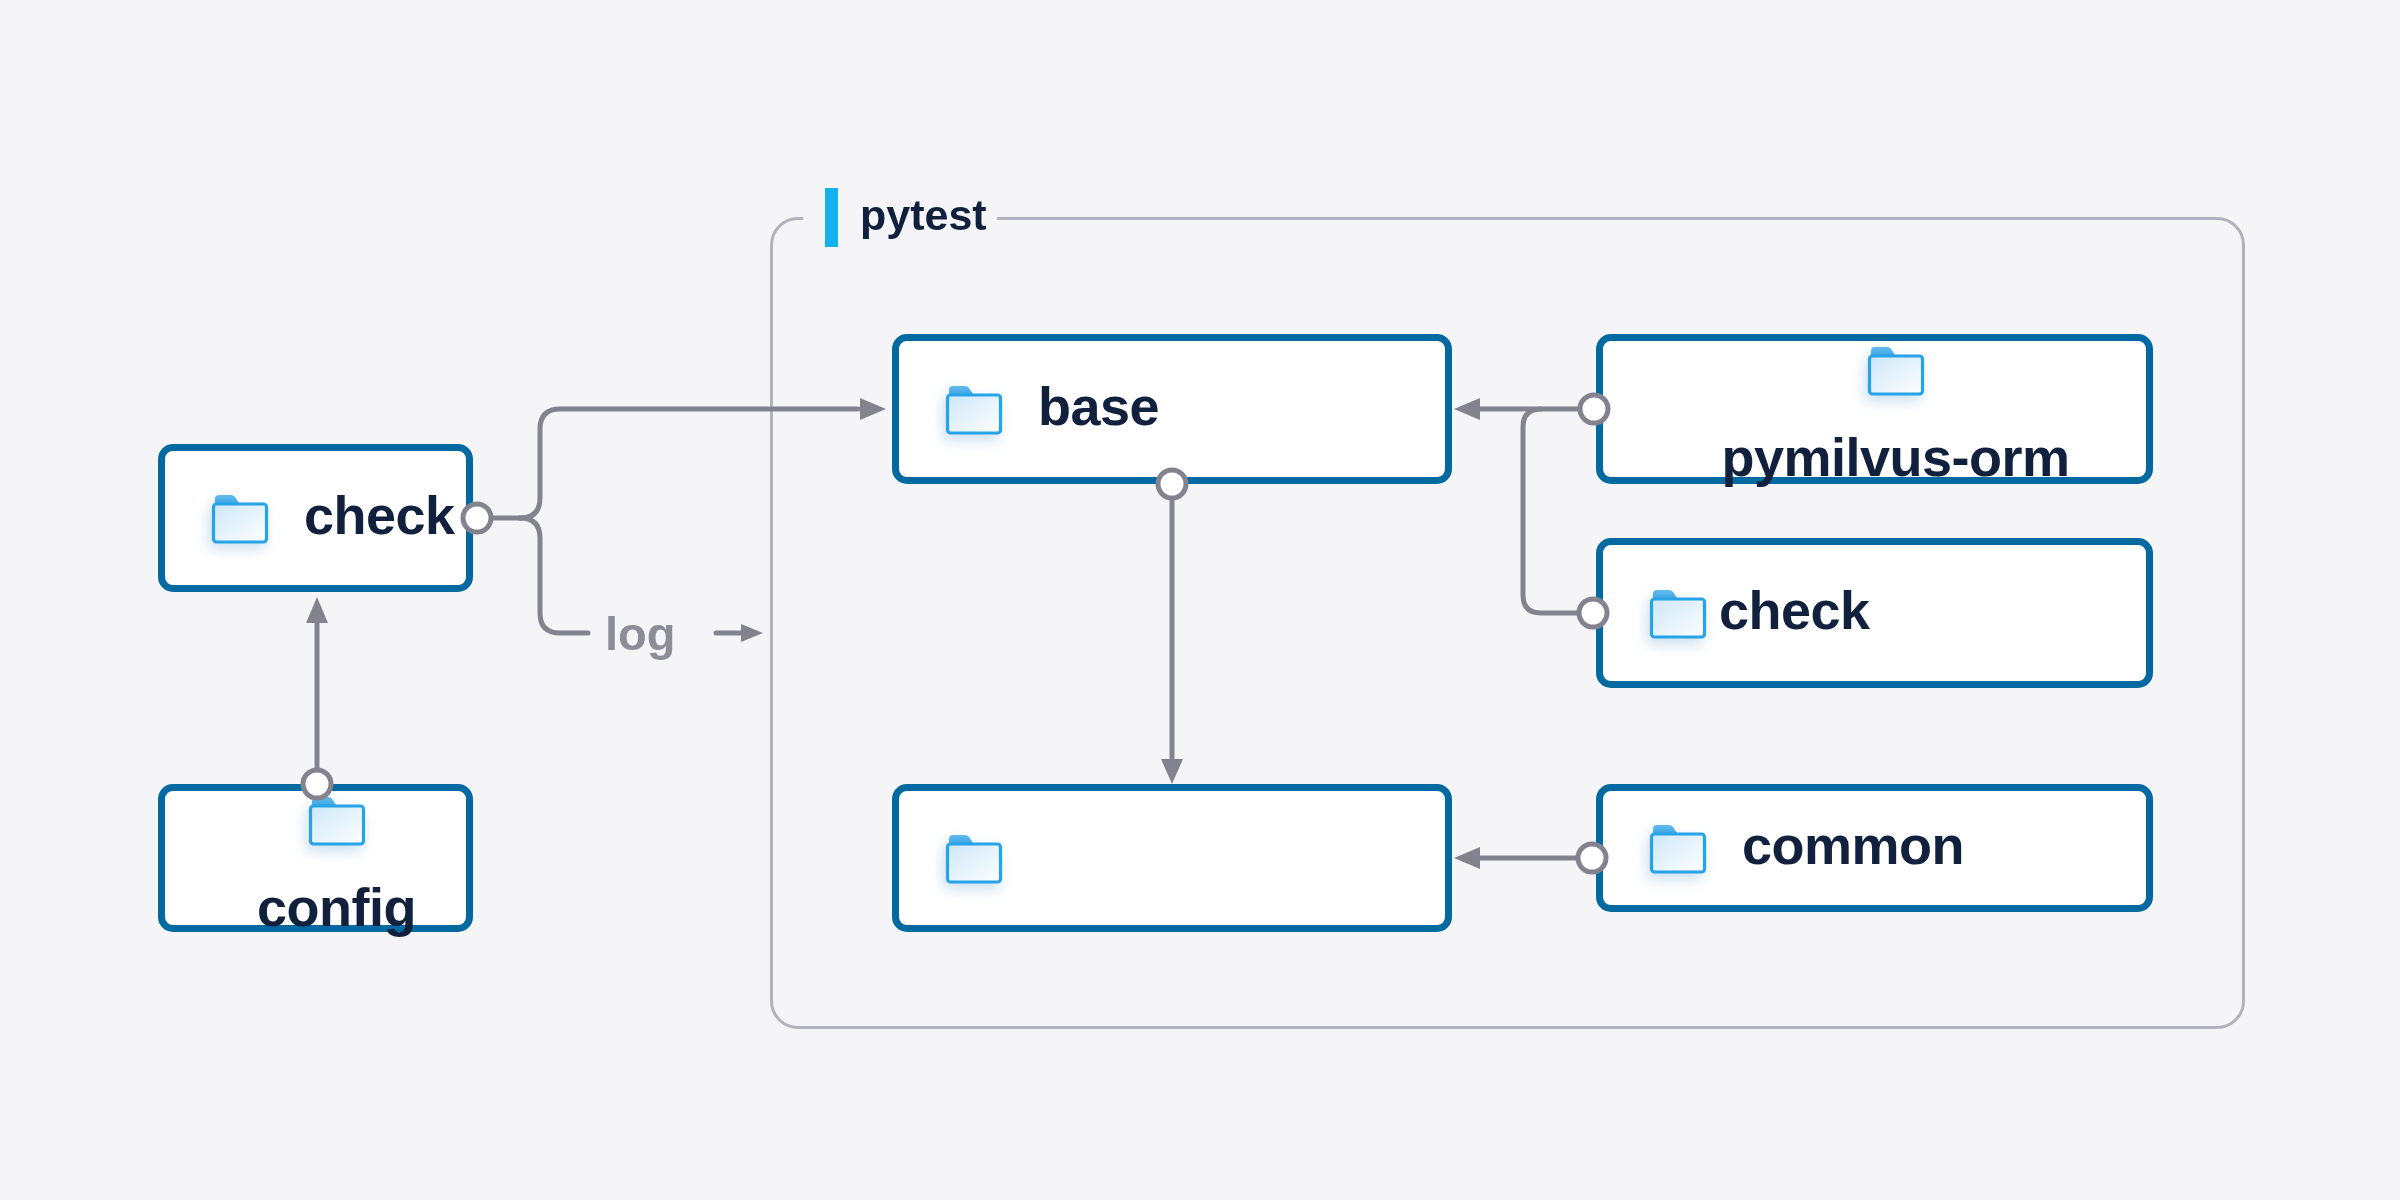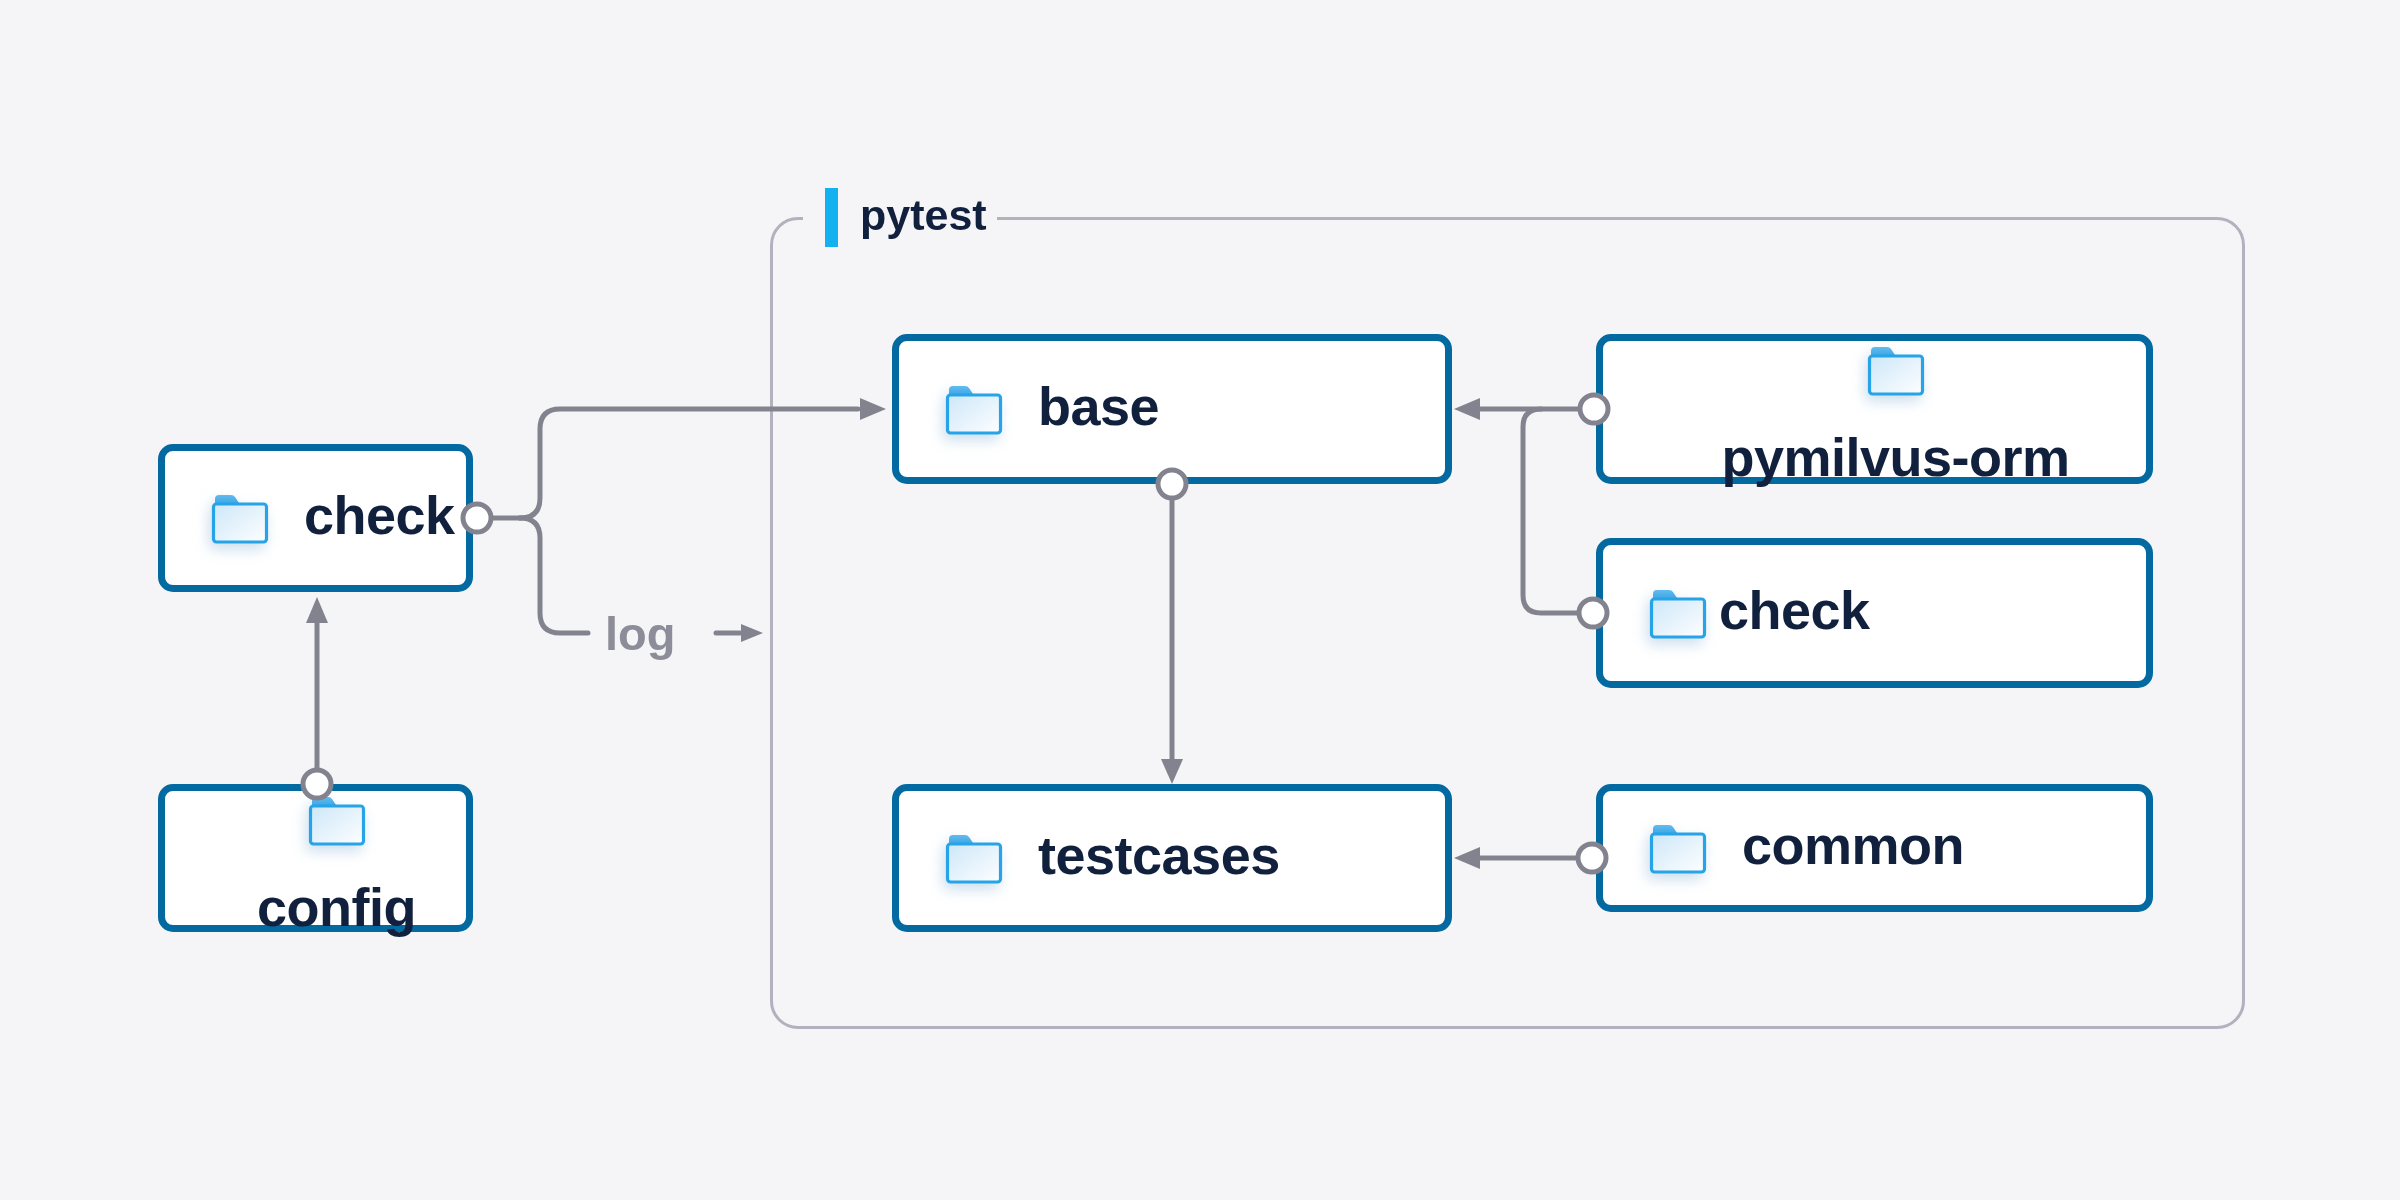--- a/index.html
+++ b/index.html
@@ -145,21 +145,20 @@
       <rect x="6.5" y="15" width="53" height="38" rx="3" fill="url(#fbody)" stroke="#27a4e8" stroke-width="3.2"></rect>
     </svg>
     <span class="node-label">base</span>
   </div>
 
   <div class="node n-testcases">
     <svg class="folder" viewBox="0 0 66 58" width="66" height="58">
       <path d="M8 18 v-8 a4 4 0 0 1 4 -4 h12 a5 5 0 0 1 4.2 2.2 L34 17 z" fill="url(#ftab)"></path>
       <rect x="6.5" y="15" width="53" height="38" rx="3" fill="url(#fbody)" stroke="#27a4e8" stroke-width="3.2"></rect>
     </svg>
-    <span class="node-label">testcases</span>
   </div>
 
   <div class="node n-pymilvus">
     <svg class="folder" viewBox="0 0 66 58" width="66" height="58">
       <path d="M8 18 v-8 a4 4 0 0 1 4 -4 h12 a5 5 0 0 1 4.2 2.2 L34 17 z" fill="url(#ftab)"></path>
       <rect x="6.5" y="15" width="53" height="38" rx="3" fill="url(#fbody)" stroke="#27a4e8" stroke-width="3.2"></rect>
     </svg>
     <span class="node-label">pymilvus-orm</span>
   </div>
 

